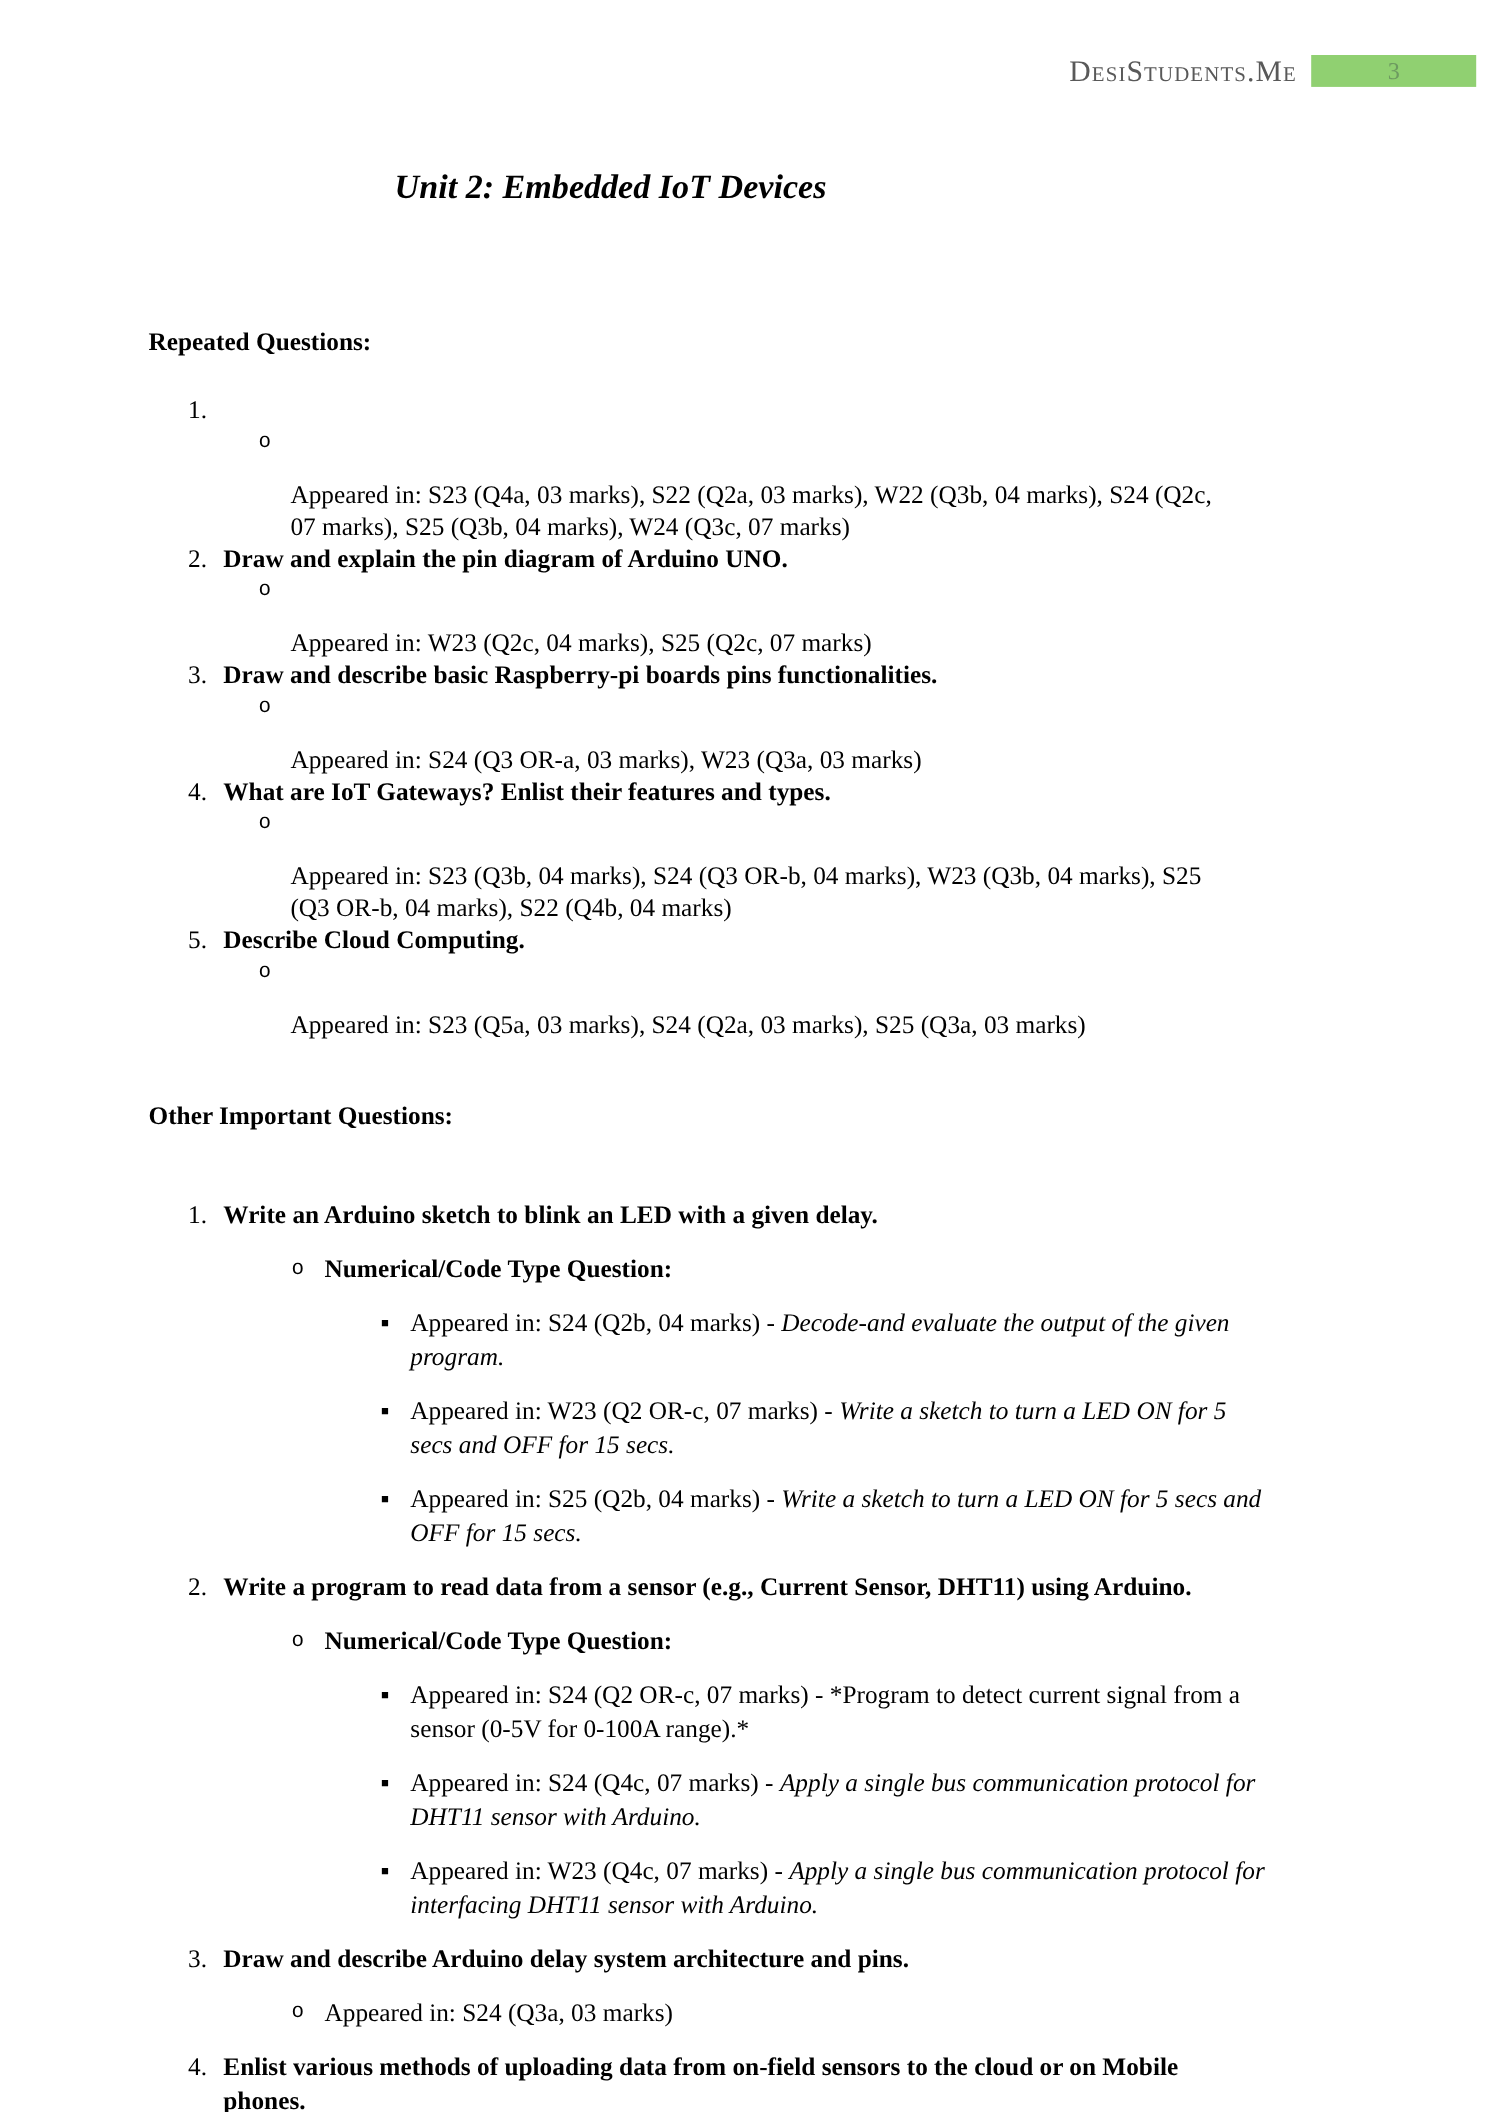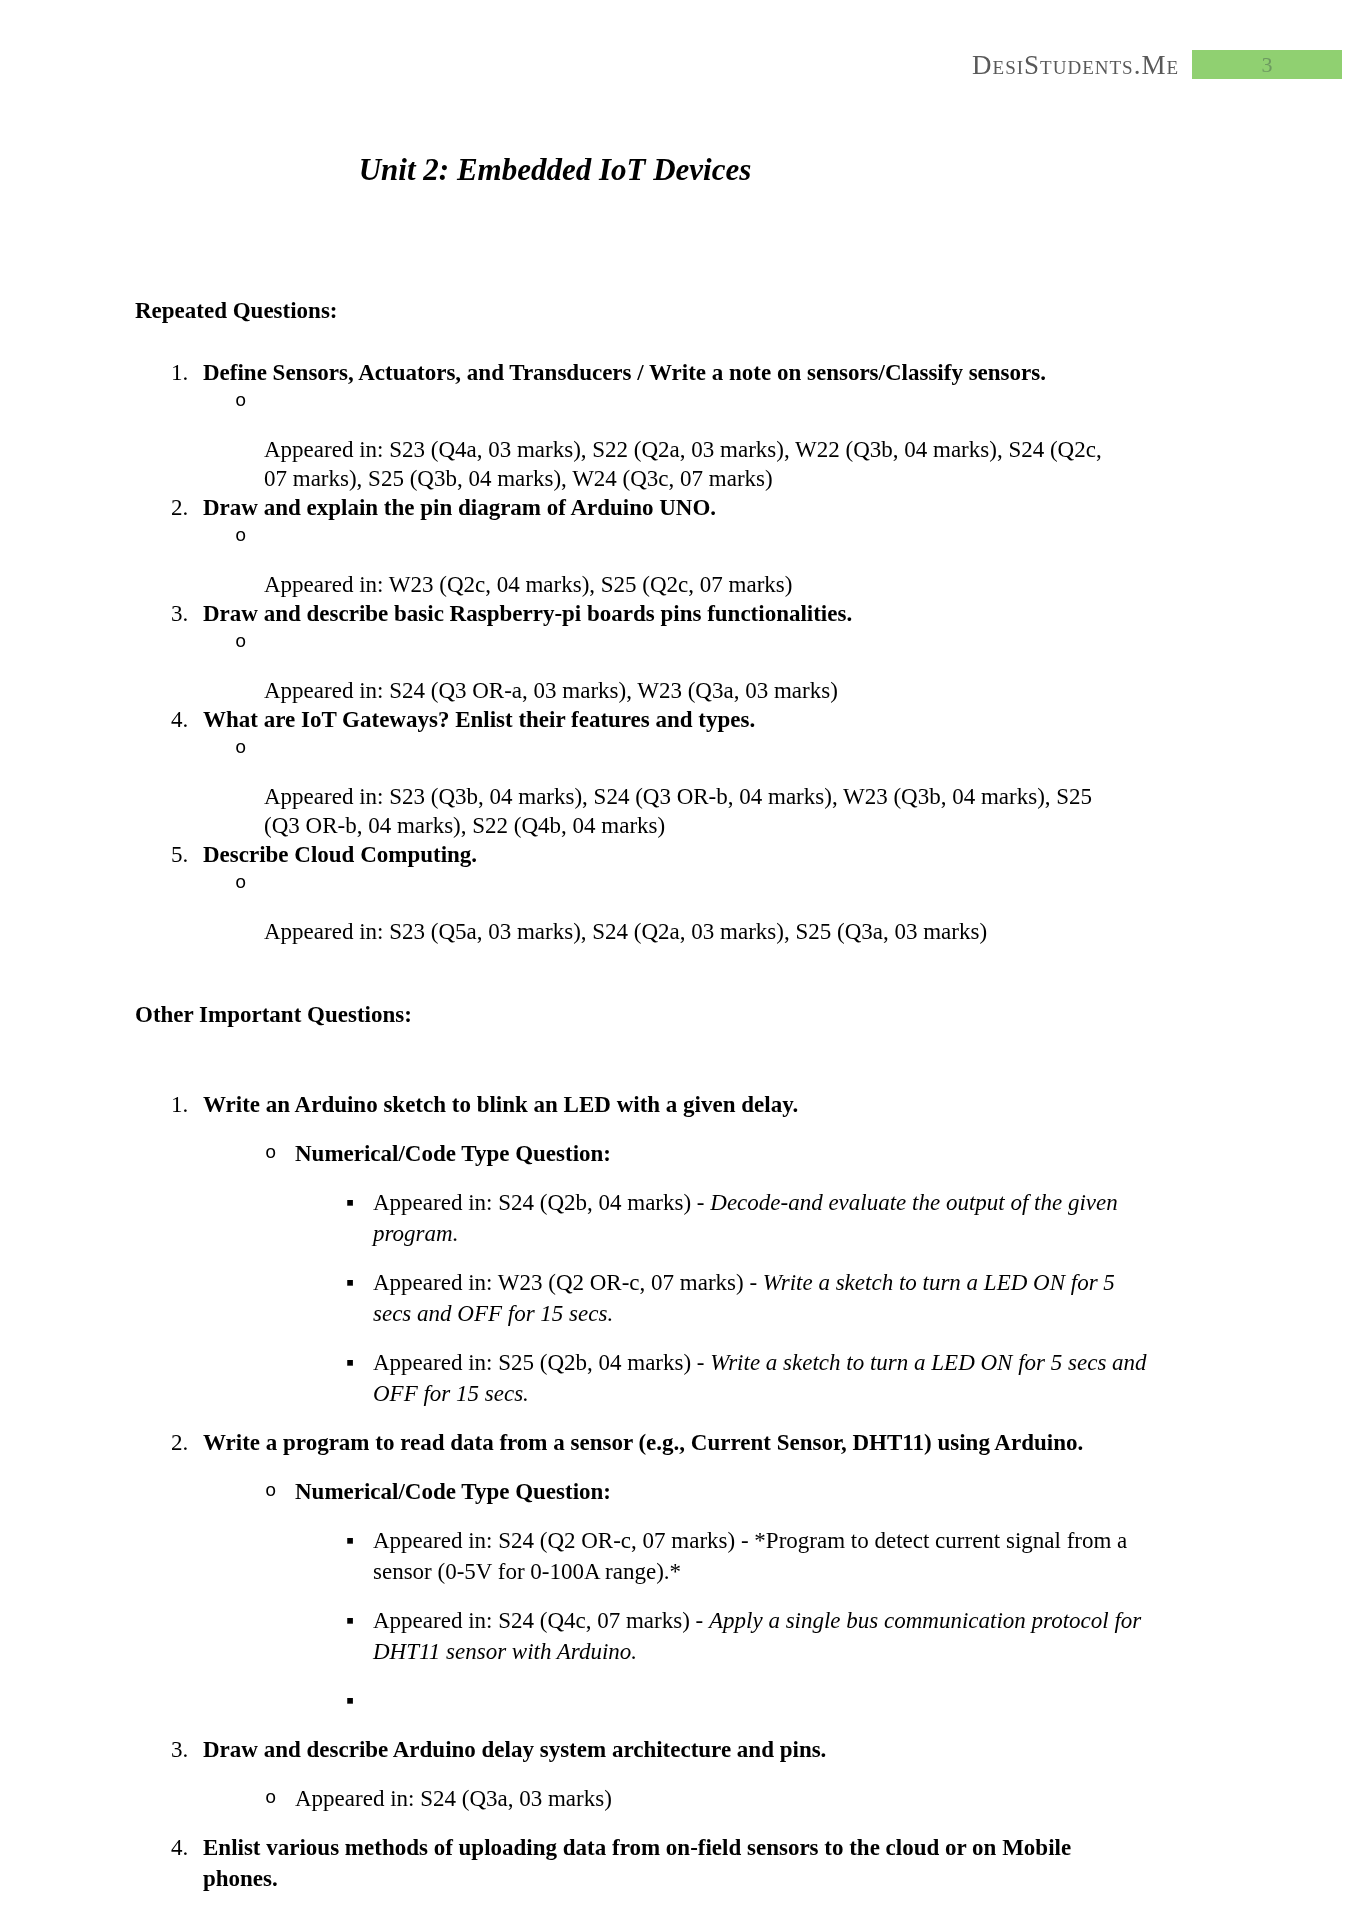--- a/index.html
+++ b/index.html
@@ -72,21 +72,20 @@
 
   <div class="content">
 
     <h2 class="sec-h rep-h">Repeated Questions:</h2>
 
     <div class="rep">
 
       <div>
         <div class="row num-row">
           <span class="marker">1.</span>
-          <div class="txt bold">Define Sensors, Actuators, and Transducers / Write a note on sensors/Classify sensors.</div>
         </div>
         <div class="row sub-row">
           <span class="marker">o</span>
           <div class="txt">Appeared in: S23 (Q4a, 03 marks), S22 (Q2a, 03 marks), W22 (Q3b, 04 marks), S24 (Q2c, 07 marks), S25 (Q3b, 04 marks), W24 (Q3c, 07 marks)</div>
         </div>
       </div>
 
       <div>
         <div class="row num-row">
           <span class="marker">2.</span>
@@ -172,20 +171,21 @@
         <div class="row sq-row">
           <span class="marker">▪</span>
           <div class="txt"><span>Appeared in: S24 (Q2 OR-c, 07 marks) - </span><span>*Program to detect current signal from a sensor (0-5V for 0-100A range).*</span></div>
         </div>
         <div class="row sq-row">
           <span class="marker">▪</span>
           <div class="txt"><span>Appeared in: S24 (Q4c, 07 marks) - </span><span class="it">Apply a single bus communication protocol for DHT11 sensor with Arduino.</span></div>
         </div>
         <div class="row sq-row">
           <span class="marker">▪</span>
+          <div class="txt"><span>Appeared in: W23 (Q4c, 07 marks) - </span><span class="it">Apply a single bus communication protocol for interfacing DHT11 sensor with Arduino.</span></div>
         </div>
       </div>
 
       <div>
         <div class="row num-row">
           <span class="marker">3.</span>
           <div class="txt bold">Draw and describe Arduino delay system architecture and pins.</div>
         </div>
         <div class="row o-row">
           <span class="marker">o</span>

